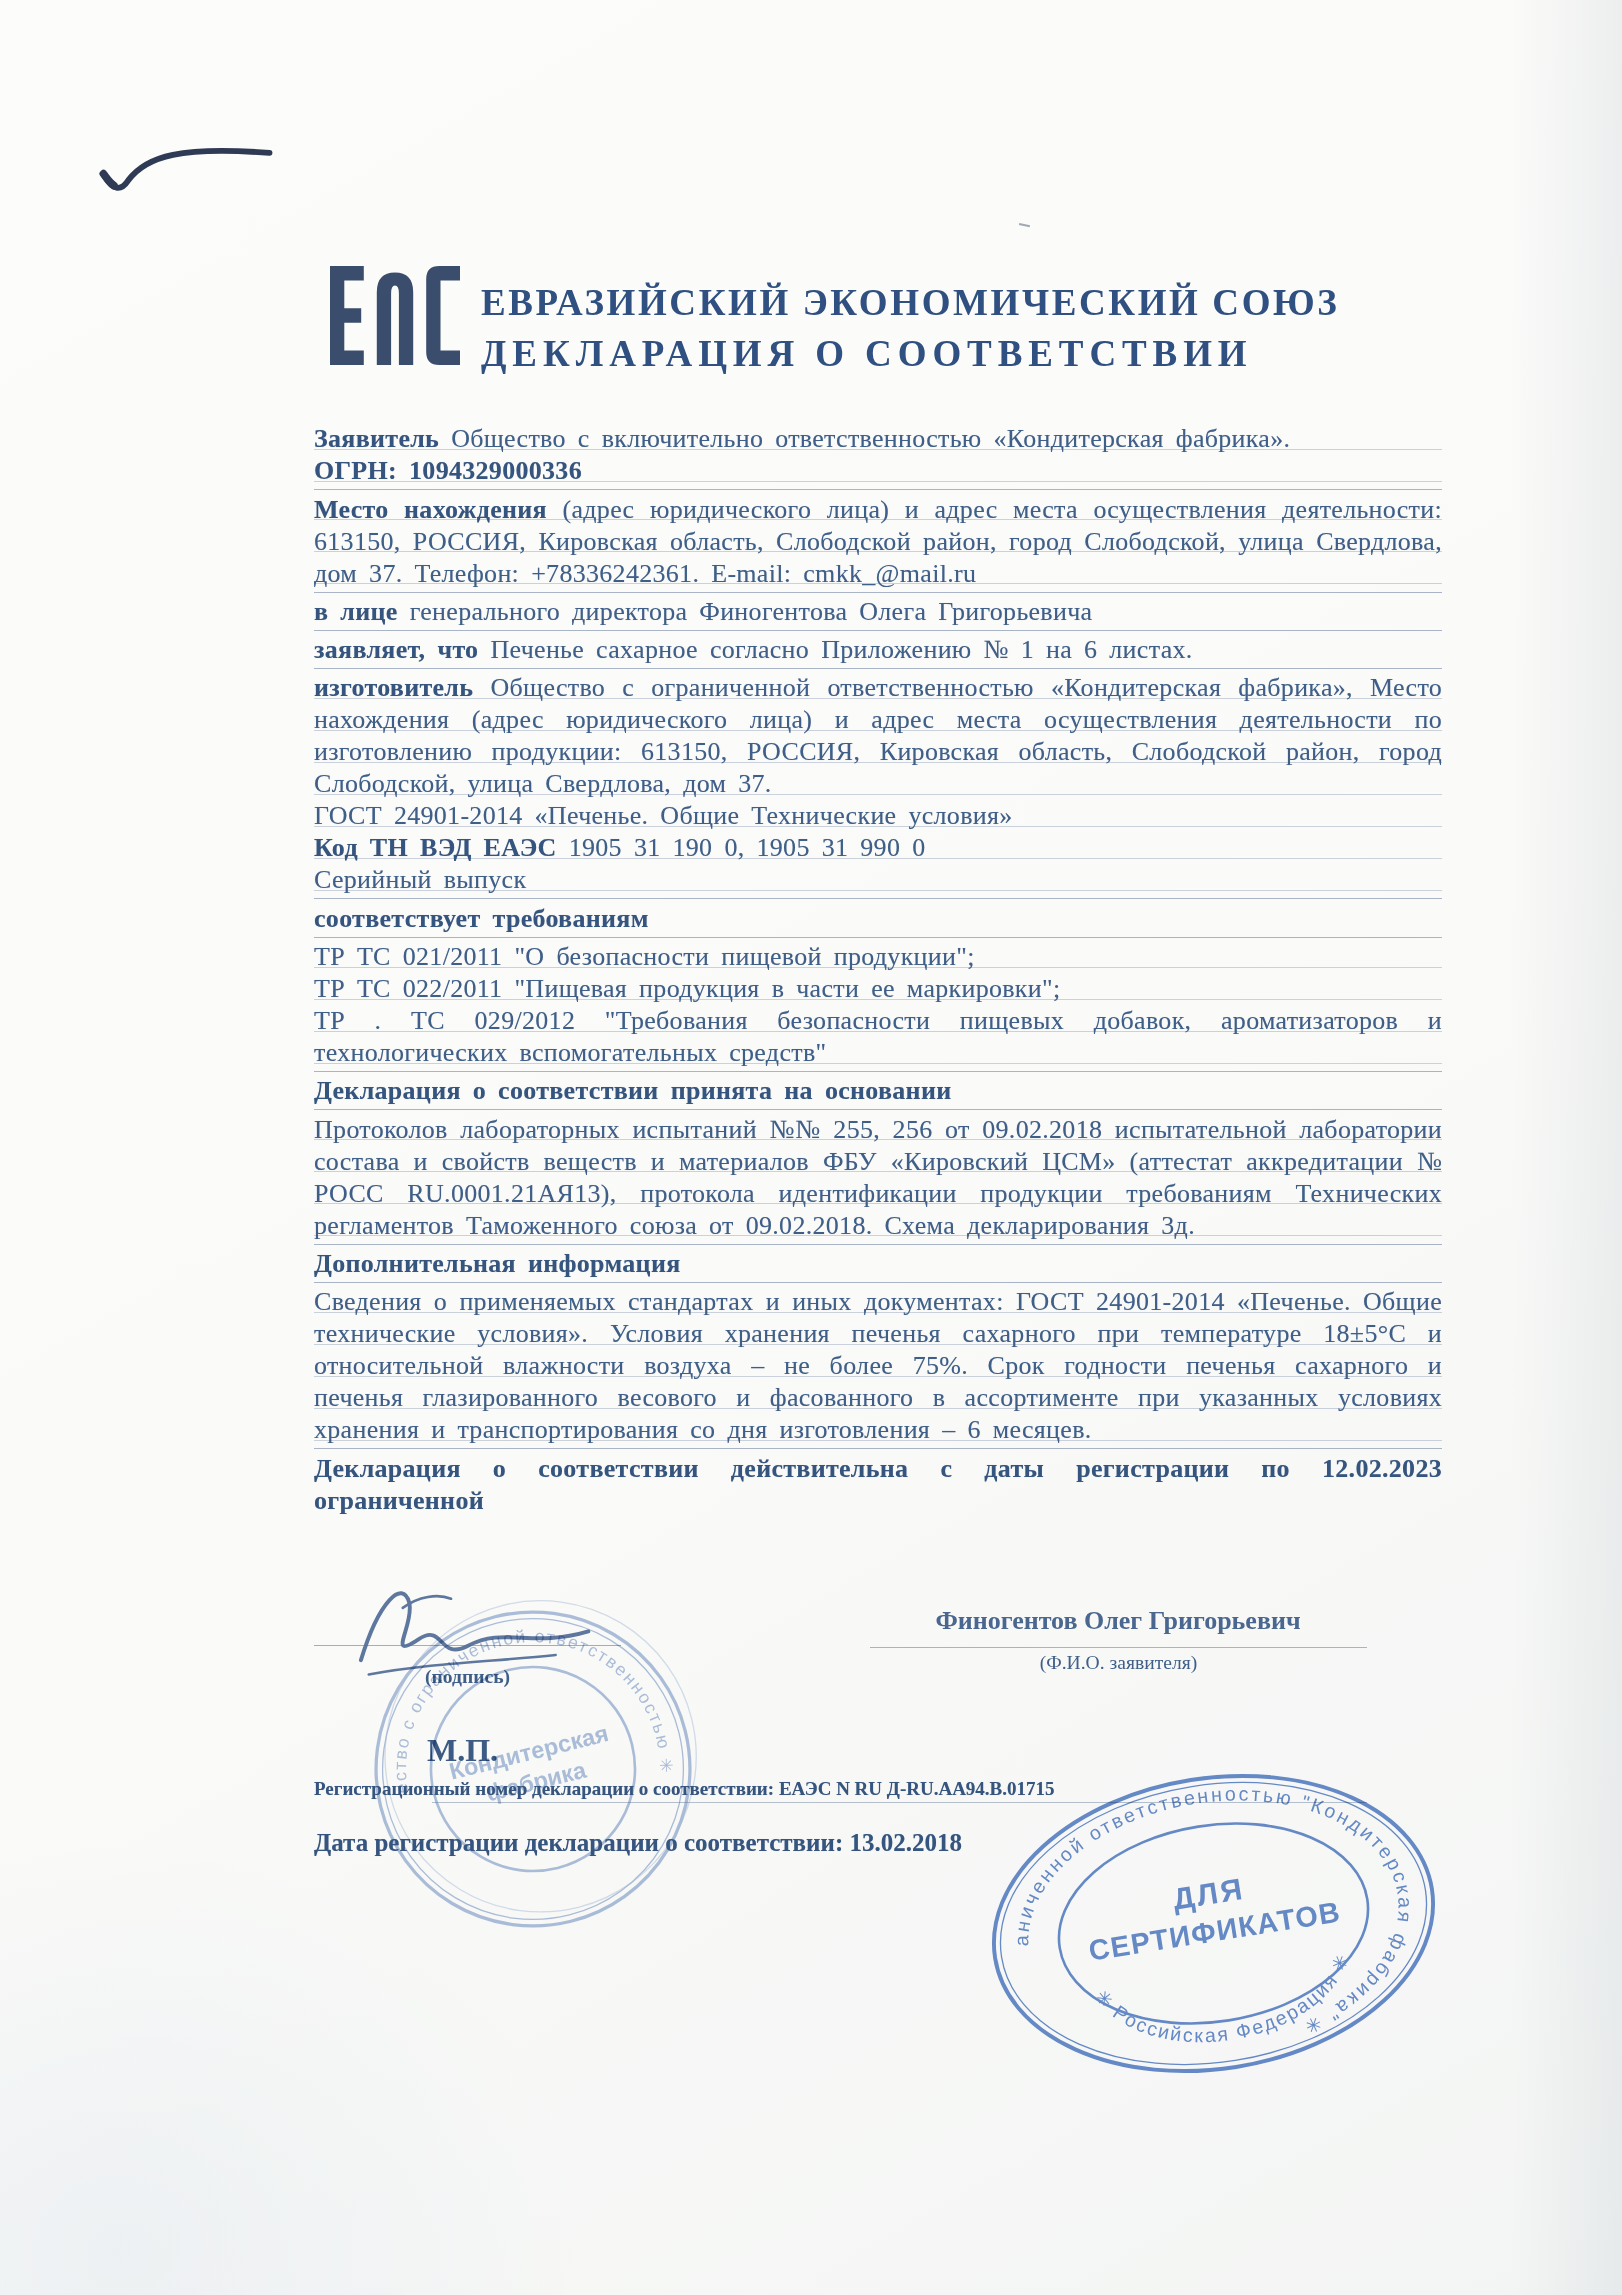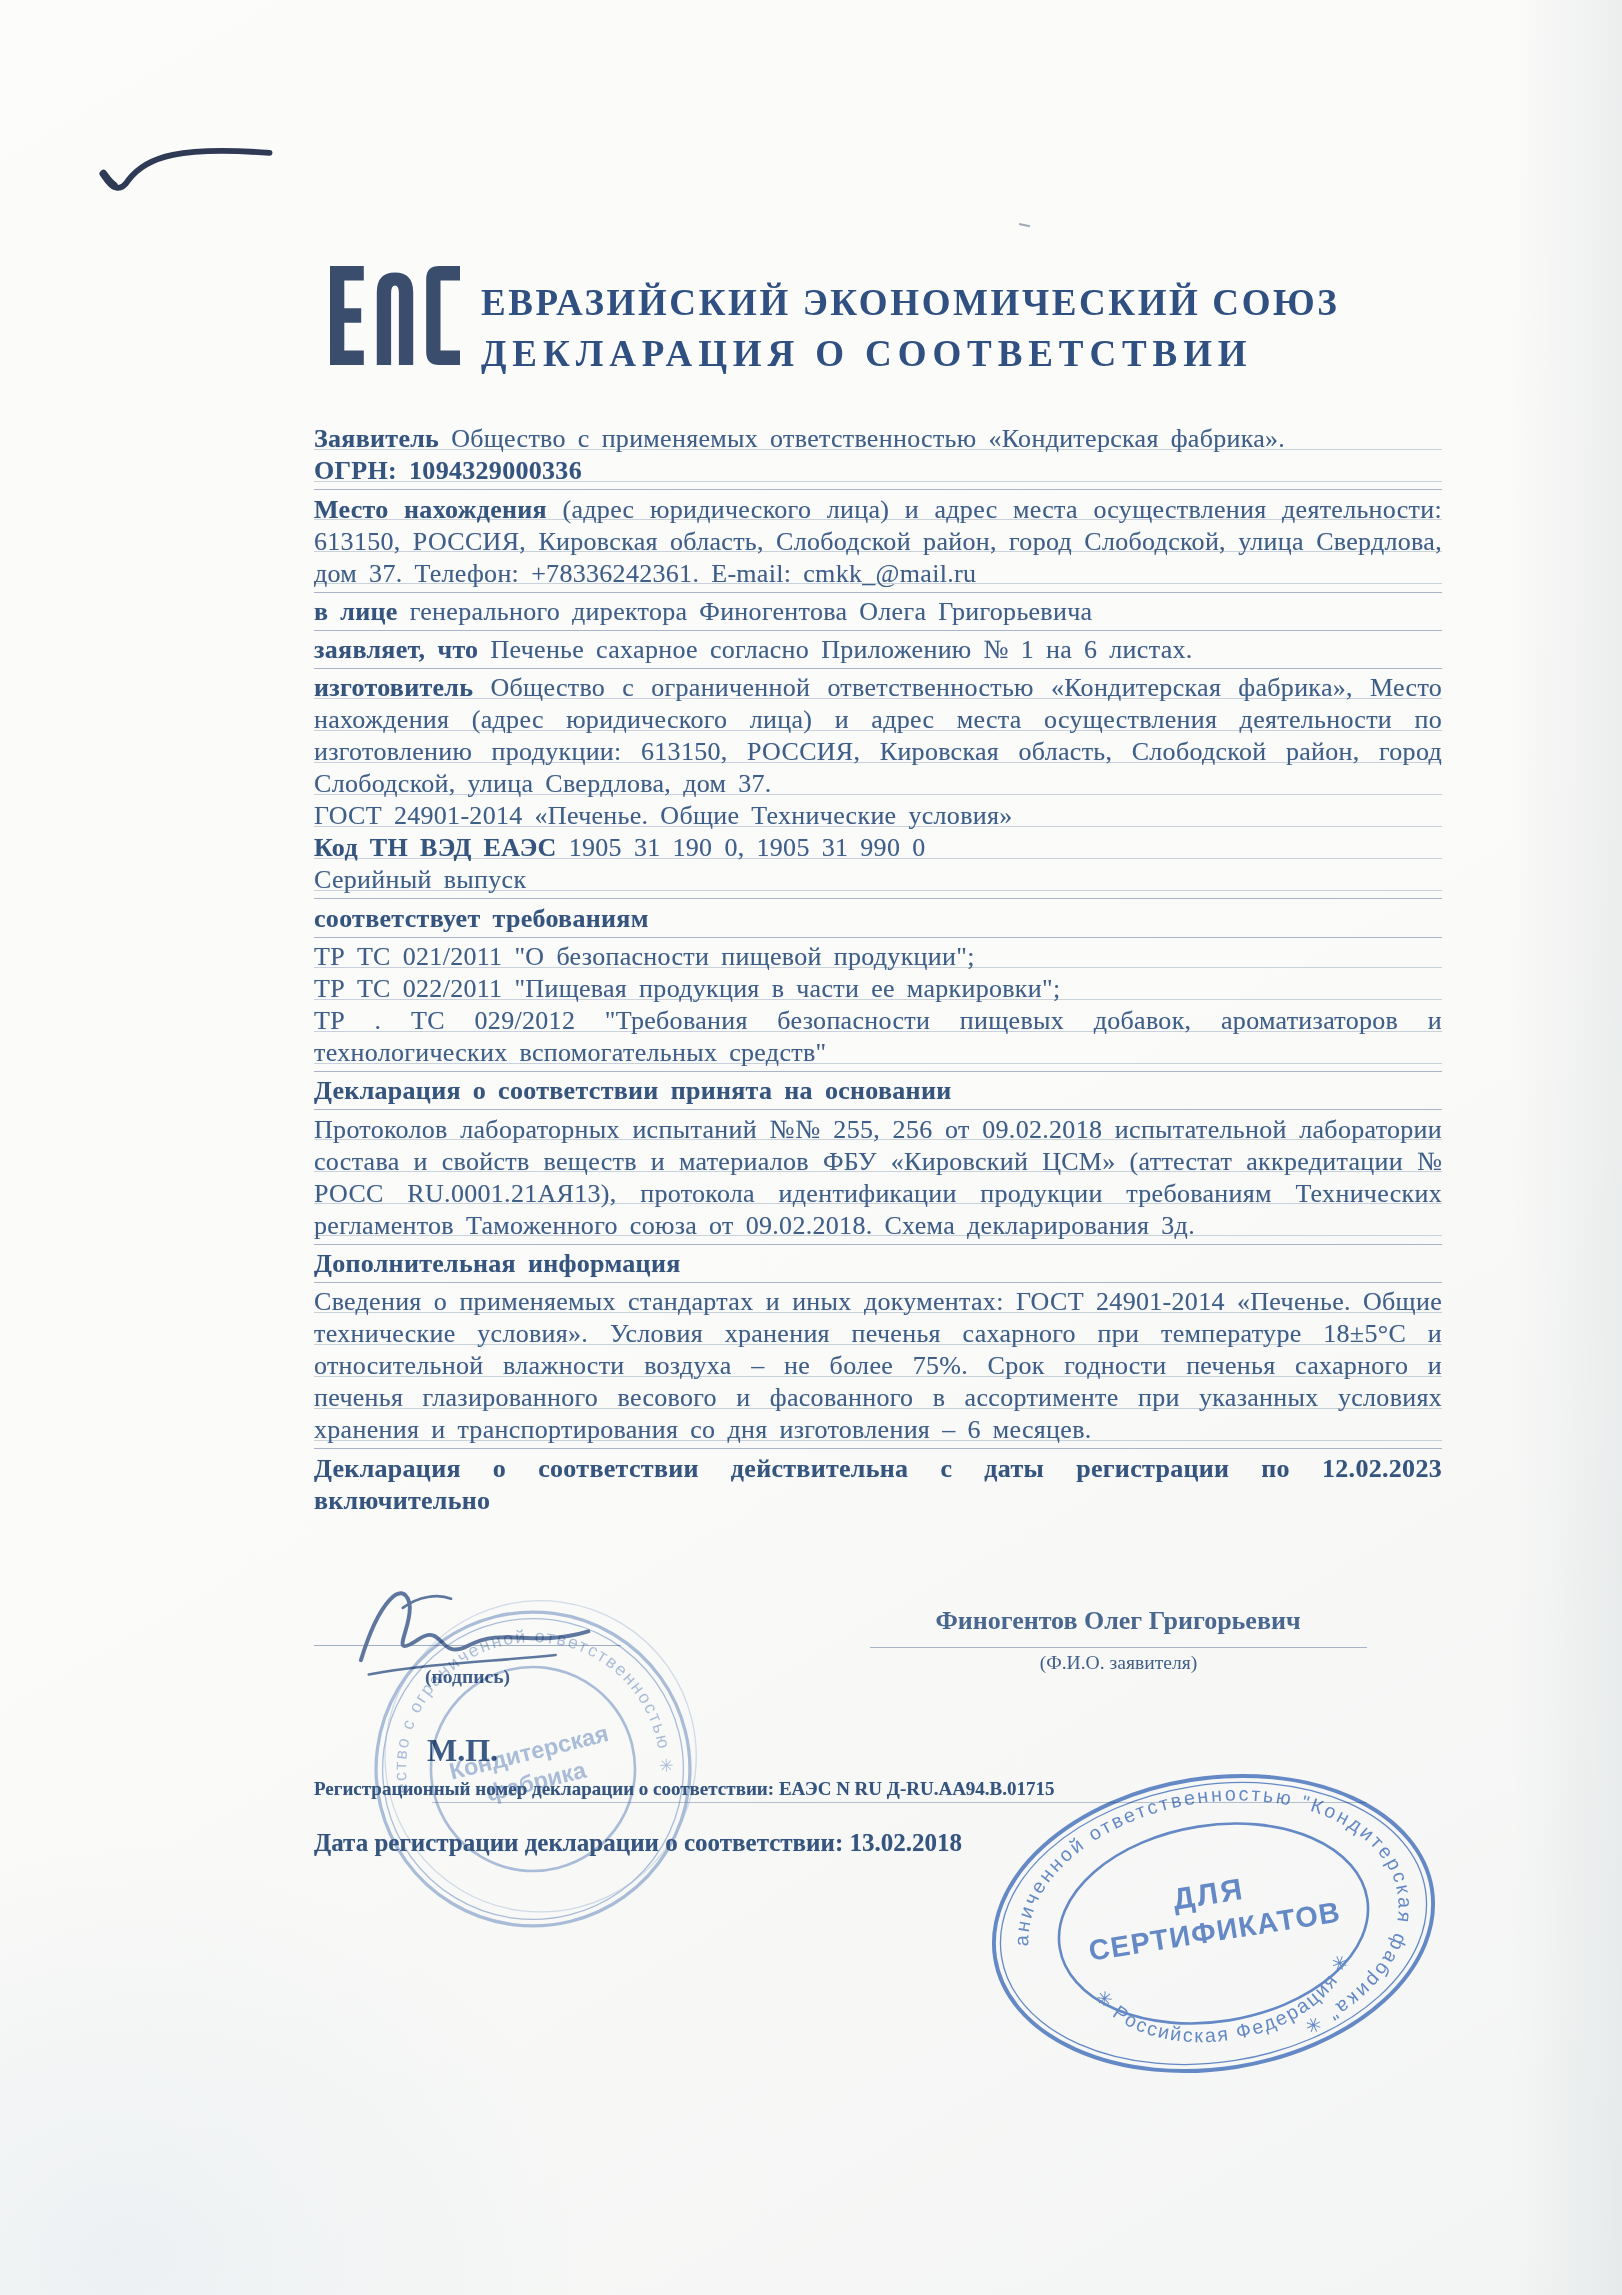--- a/index.html
+++ b/index.html
@@ -95,21 +95,21 @@
   </svg>
 
   <div class="title-block">
     <div class="title-line1">ЕВРАЗИЙСКИЙ ЭКОНОМИЧЕСКИЙ СОЮЗ</div>
     <div class="title-line2">ДЕКЛАРАЦИЯ О СООТВЕТСТВИИ</div>
   </div>
 
   <div class="doc-body">
 
     <div class="sec ruled">
-      <p><span class="lead">Заявитель</span> <span>Общество с применяемых ответственностью «Кондитерская фабрика».</span></p>
+      <p><span class="lead">Заявитель</span> <span>Общество с включительно ответственностью «Кондитерская фабрика».</span></p>
       <p class="plain"><span class="lead">ОГРН:</span> <span class="lead">1094329000336</span></p>
     </div>
 
     <div class="sec ruled">
       <p><span class="lead">Место нахождения</span> <span>(адрес юридического лица) и адрес места осуществления деятельности: 613150, РОССИЯ, Кировская область, Слободской район, город Слободской, улица Свердлова, дом 37. Телефон: +78336242361. E-mail: cmkk_@mail.ru</span></p>
     </div>
 
     <div class="sec">
       <p class="plain"><span class="lead">в лице</span> <span>генерального директора  Финогентова Олега Григорьевича</span></p>
     </div>
@@ -146,21 +146,21 @@
     <div class="sec">
       <p class="plain boldpara">Дополнительная информация</p>
     </div>
 
     <div class="sec ruled">
       <p>Сведения о применяемых стандартах и иных документах: ГОСТ 24901-2014 «Печенье. Общие технические условия». Условия хранения печенья сахарного при температуре 18±5°С и относительной влажности воздуха – не более 75%. Срок годности печенья сахарного и печенья глазированного весового и фасованного в ассортименте при указанных условиях хранения и транспортирования со дня изготовления – 6 месяцев.</p>
     </div>
 
     <div class="sec nob">
       <p class="boldpara stretch"><span>Декларация  о  соответствии    действительна  с  даты  регистрации  по</span> <span>12.02.2023</span></p>
-      <p class="plain boldpara">включительно</p>
+      <p class="plain boldpara">ограниченной</p>
     </div>
 
   </div>
 
   <svg class="signature-svg" width="281" height="131" viewBox="0 0 430 200">
     <g fill="none" stroke="#44618f" stroke-width="6" stroke-linecap="round" opacity="0.85">
       <path d="M32,150 C60,58 96,26 106,62 C114,96 70,152 120,118 C160,92 150,152 196,128 C252,98 292,132 380,106"></path>
       <path d="M44,172 C140,154 238,152 330,142" stroke-width="4"></path>
       <path d="M96,70 C120,52 150,48 170,56" stroke-width="4"></path>
     </g>

